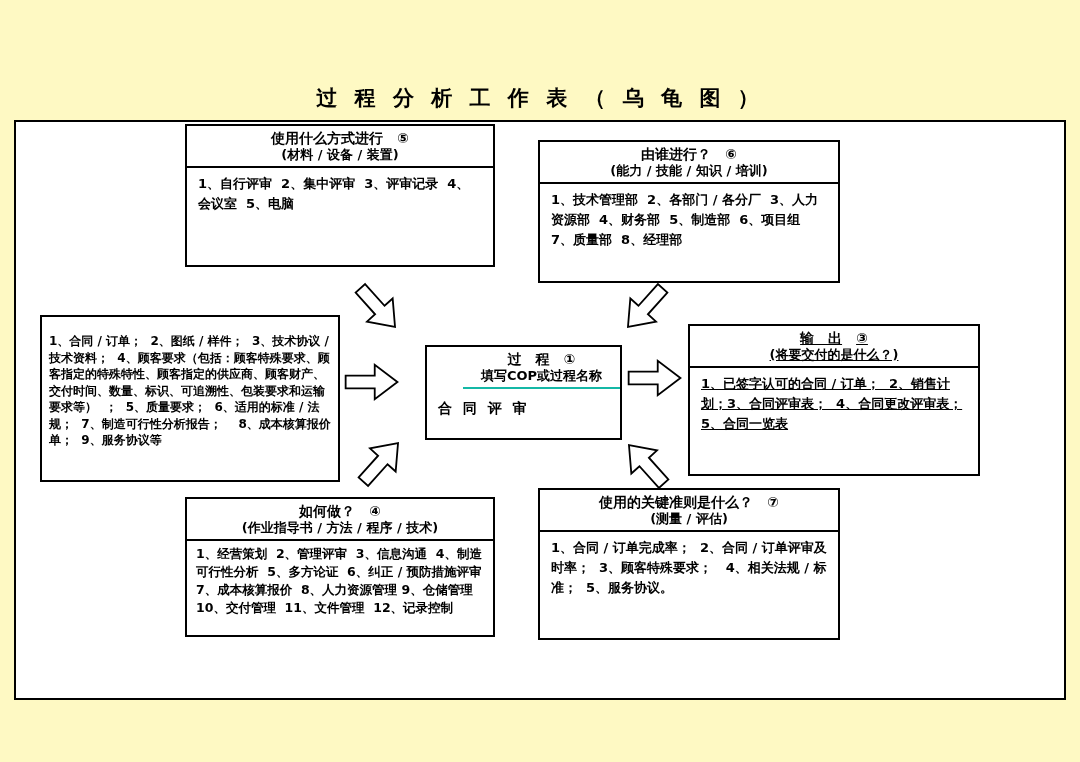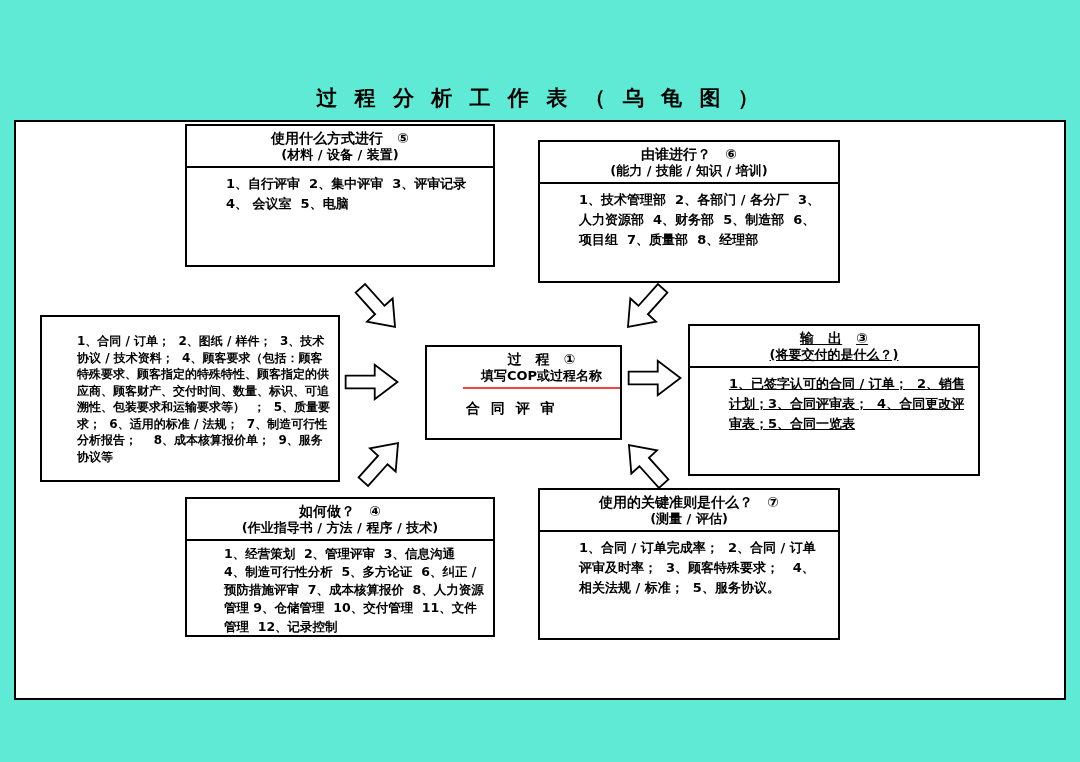--- a/index.html
+++ b/index.html
@@ -5,21 +5,21 @@
   * { margin:0; padding:0; box-sizing:border-box; }
   html,body { background:#ffffff; }
   body {
     font-family:"DejaVu Sans","Liberation Sans",sans-serif;
     color:#000;
   }
   .stage {
     position:relative;
     width:1080px;
     height:762px;
-    background:#5eead4;
+    background:#fef9c3;
     overflow:hidden;
   }
   .title {
     position:absolute;
     left:0; top:84px;
     width:100%;
     text-align:center;
     font-size:21px;
     font-weight:bold;
     letter-spacing:5px;
@@ -47,35 +47,34 @@
   .head1 { font-size:14px; white-space:pre; }
   .head1 .num { margin-left:14px; }
   .head2 { font-size:13px; }
   .box-body {
     padding:6px 11px;
     font-weight:600;
     font-size:13px;
     line-height:1.55;
     white-space:pre-wrap;
     word-break:break-all;
-    margin-left:28px;
   }
   .box-input .box-body {
     font-size:12px;
     line-height:1.38;
     padding:16px 7px;
   }
   .box-process .box-body {
     text-align:left;
     font-size:14px;
     letter-spacing:3px;
     padding-top:9px;
     font-weight:bold;
   }
-  .box-process .box-head { border-bottom:2px solid #ef4444;margin-left:36px; }
+  .box-process .box-head { border-bottom:2px solid #14b8a6;margin-left:36px; }
   .arrow {
     position:absolute;
     width:56px; height:40px;
   }
   .arrow svg { display:block; }
   .r48   { transform:rotate(48deg); }
   .r132  { transform:rotate(132deg); }
   .rm48  { transform:rotate(-48deg); }
   .rm132 { transform:rotate(-132deg); }
 </style>

